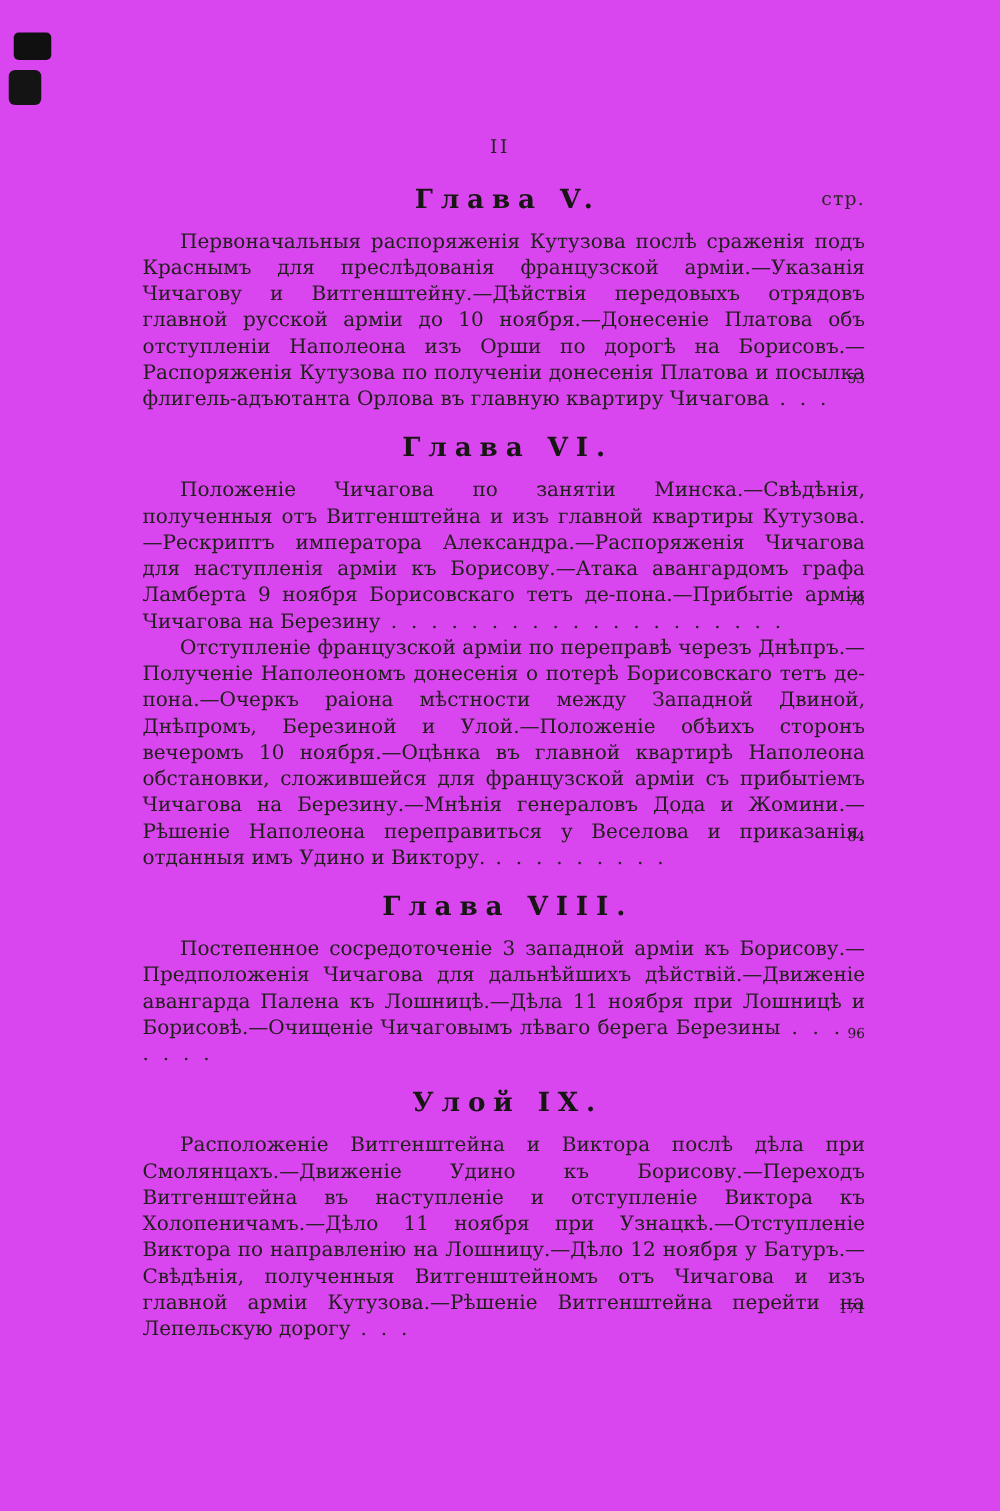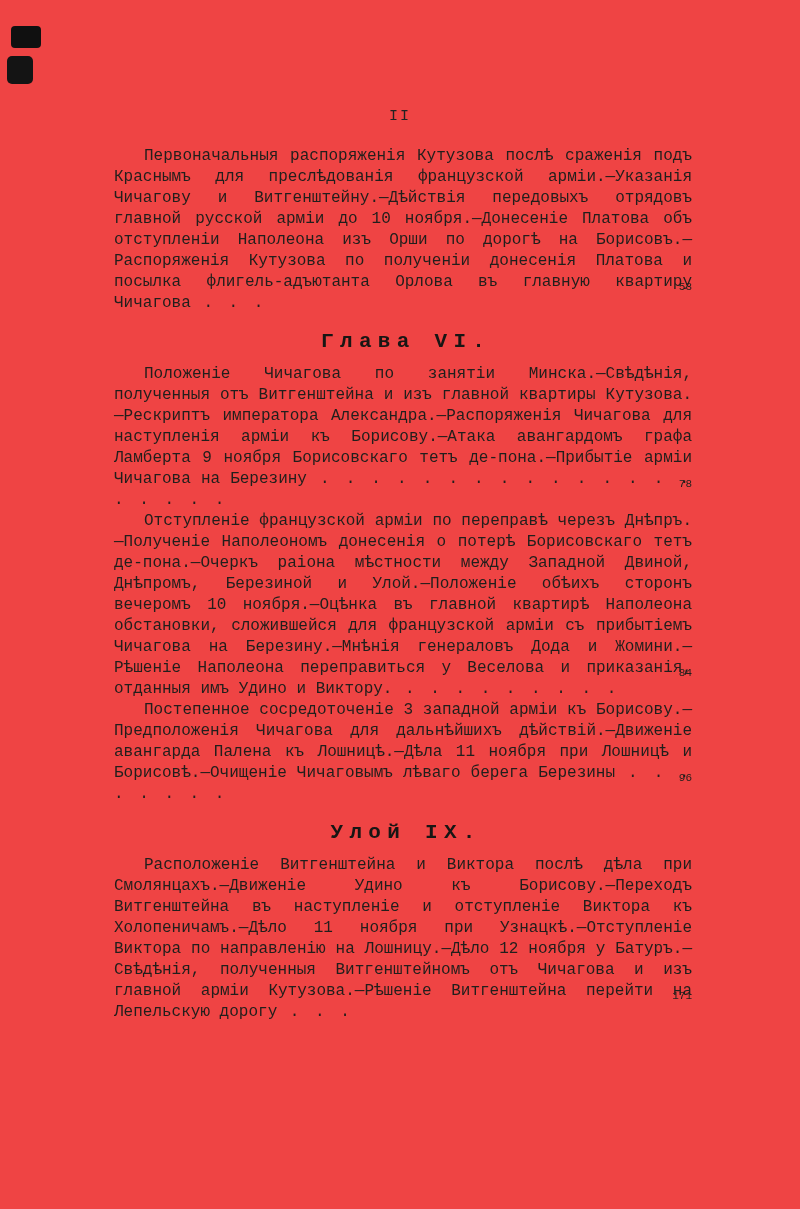--- a/index.html
+++ b/index.html
@@ -5,21 +5,21 @@
   * { margin: 0; padding: 0; box-sizing: border-box; }
   html, body { background: #ffffff; }
   body {
     width: 800px;
     height: 1209px;
     position: relative;
     overflow: hidden;
     font-family: "DejaVu Serif", serif;
     color: #1e1c1a;
   }
-  .page { position: absolute; inset: 0; background: #ef4444; font-family: Liberation Mono, monospace; }
+  .page { position: absolute; inset: 0; background: #d946ef; }
 
   
   .scan-mark-1 {
     position: absolute; left: 11px; top: 26px;
     width: 30px; height: 22px; background: #101010; border-radius: 4px;
   }
   .scan-mark-2 {
     position: absolute; left: 7px; top: 56px;
     width: 26px; height: 28px; background: #141414; border-radius: 5px;
   }
@@ -90,20 +90,24 @@
 <div class="page">
 
   <div class="scan-mark-1"></div>
   <div class="scan-mark-2"></div>
 
   <div class="folio">II</div>
 
   <div class="content">
 
     <div class="chapter">
+      <div class="chapter-head">
+        <span class="chapter-title">Глава V.</span>
+        <span class="str-label">стр.</span>
+      </div>
       <div class="entry">
         <p class="entry-text"><span>Первоначальныя распоряженія Кутузова послѣ сраженія подъ Краснымъ для преслѣдованія французской арміи.—Указанія Чичагову и Витгенштейну.—Дѣйствія передовыхъ отрядовъ главной русской арміи до 10 ноября.—Донесеніе Платова объ отступленіи Наполеона изъ Орши по дорогѣ на Борисовъ.—Распоряженія Кутузова по полученіи донесенія Платова и посылка флигель-адъютанта Орлова въ главную квартиру Чичагова</span><span class="dots"> . . .</span></p>
         <span class="pageno">53</span>
       </div>
     </div>
 
     <div class="chapter">
       <div class="chapter-head">
         <span class="chapter-title">Глава VI.</span>
       </div>
@@ -114,20 +118,23 @@
     </div>
 
     <div class="chapter">
       <div class="entry">
         <p class="entry-text"><span>Отступленіе французской арміи по переправѣ черезъ Днѣпръ.—Полученіе Наполеономъ донесенія о потерѣ Борисовскаго тетъ де-пона.—Очеркъ раіона мѣстности между Западной Двиной, Днѣпромъ, Березиной и Улой.—Положеніе обѣихъ сторонъ вечеромъ 10 ноября.—Оцѣнка въ главной квартирѣ Наполеона обстановки, сложившейся для французской арміи съ прибытіемъ Чичагова на Березину.—Мнѣнія генераловъ Дода и Жомини.—Рѣшеніе Наполеона переправиться у Веселова и приказанія, отданныя имъ Удино и Виктору.</span><span class="dots"> . . . . . . . . .</span></p>
         <span class="pageno">84</span>
       </div>
     </div>
 
     <div class="chapter">
+      <div class="chapter-head">
+        <span class="chapter-title">Глава VIII.</span>
+      </div>
       <div class="entry">
         <p class="entry-text"><span>Постепенное сосредоточеніе 3 западной арміи къ Борисову.—Предположенія Чичагова для дальнѣйшихъ дѣйствій.—Движеніе авангарда Палена къ Лошницѣ.—Дѣла 11 ноября при Лошницѣ и Борисовѣ.—Очищеніе Чичаговымъ лѣваго берега Березины</span><span class="dots"> . . . . . . . .</span></p>
         <span class="pageno">96</span>
       </div>
     </div>
 
     <div class="chapter">
       <div class="chapter-head">
         <span class="chapter-title">Улой IX.</span>
       </div>

